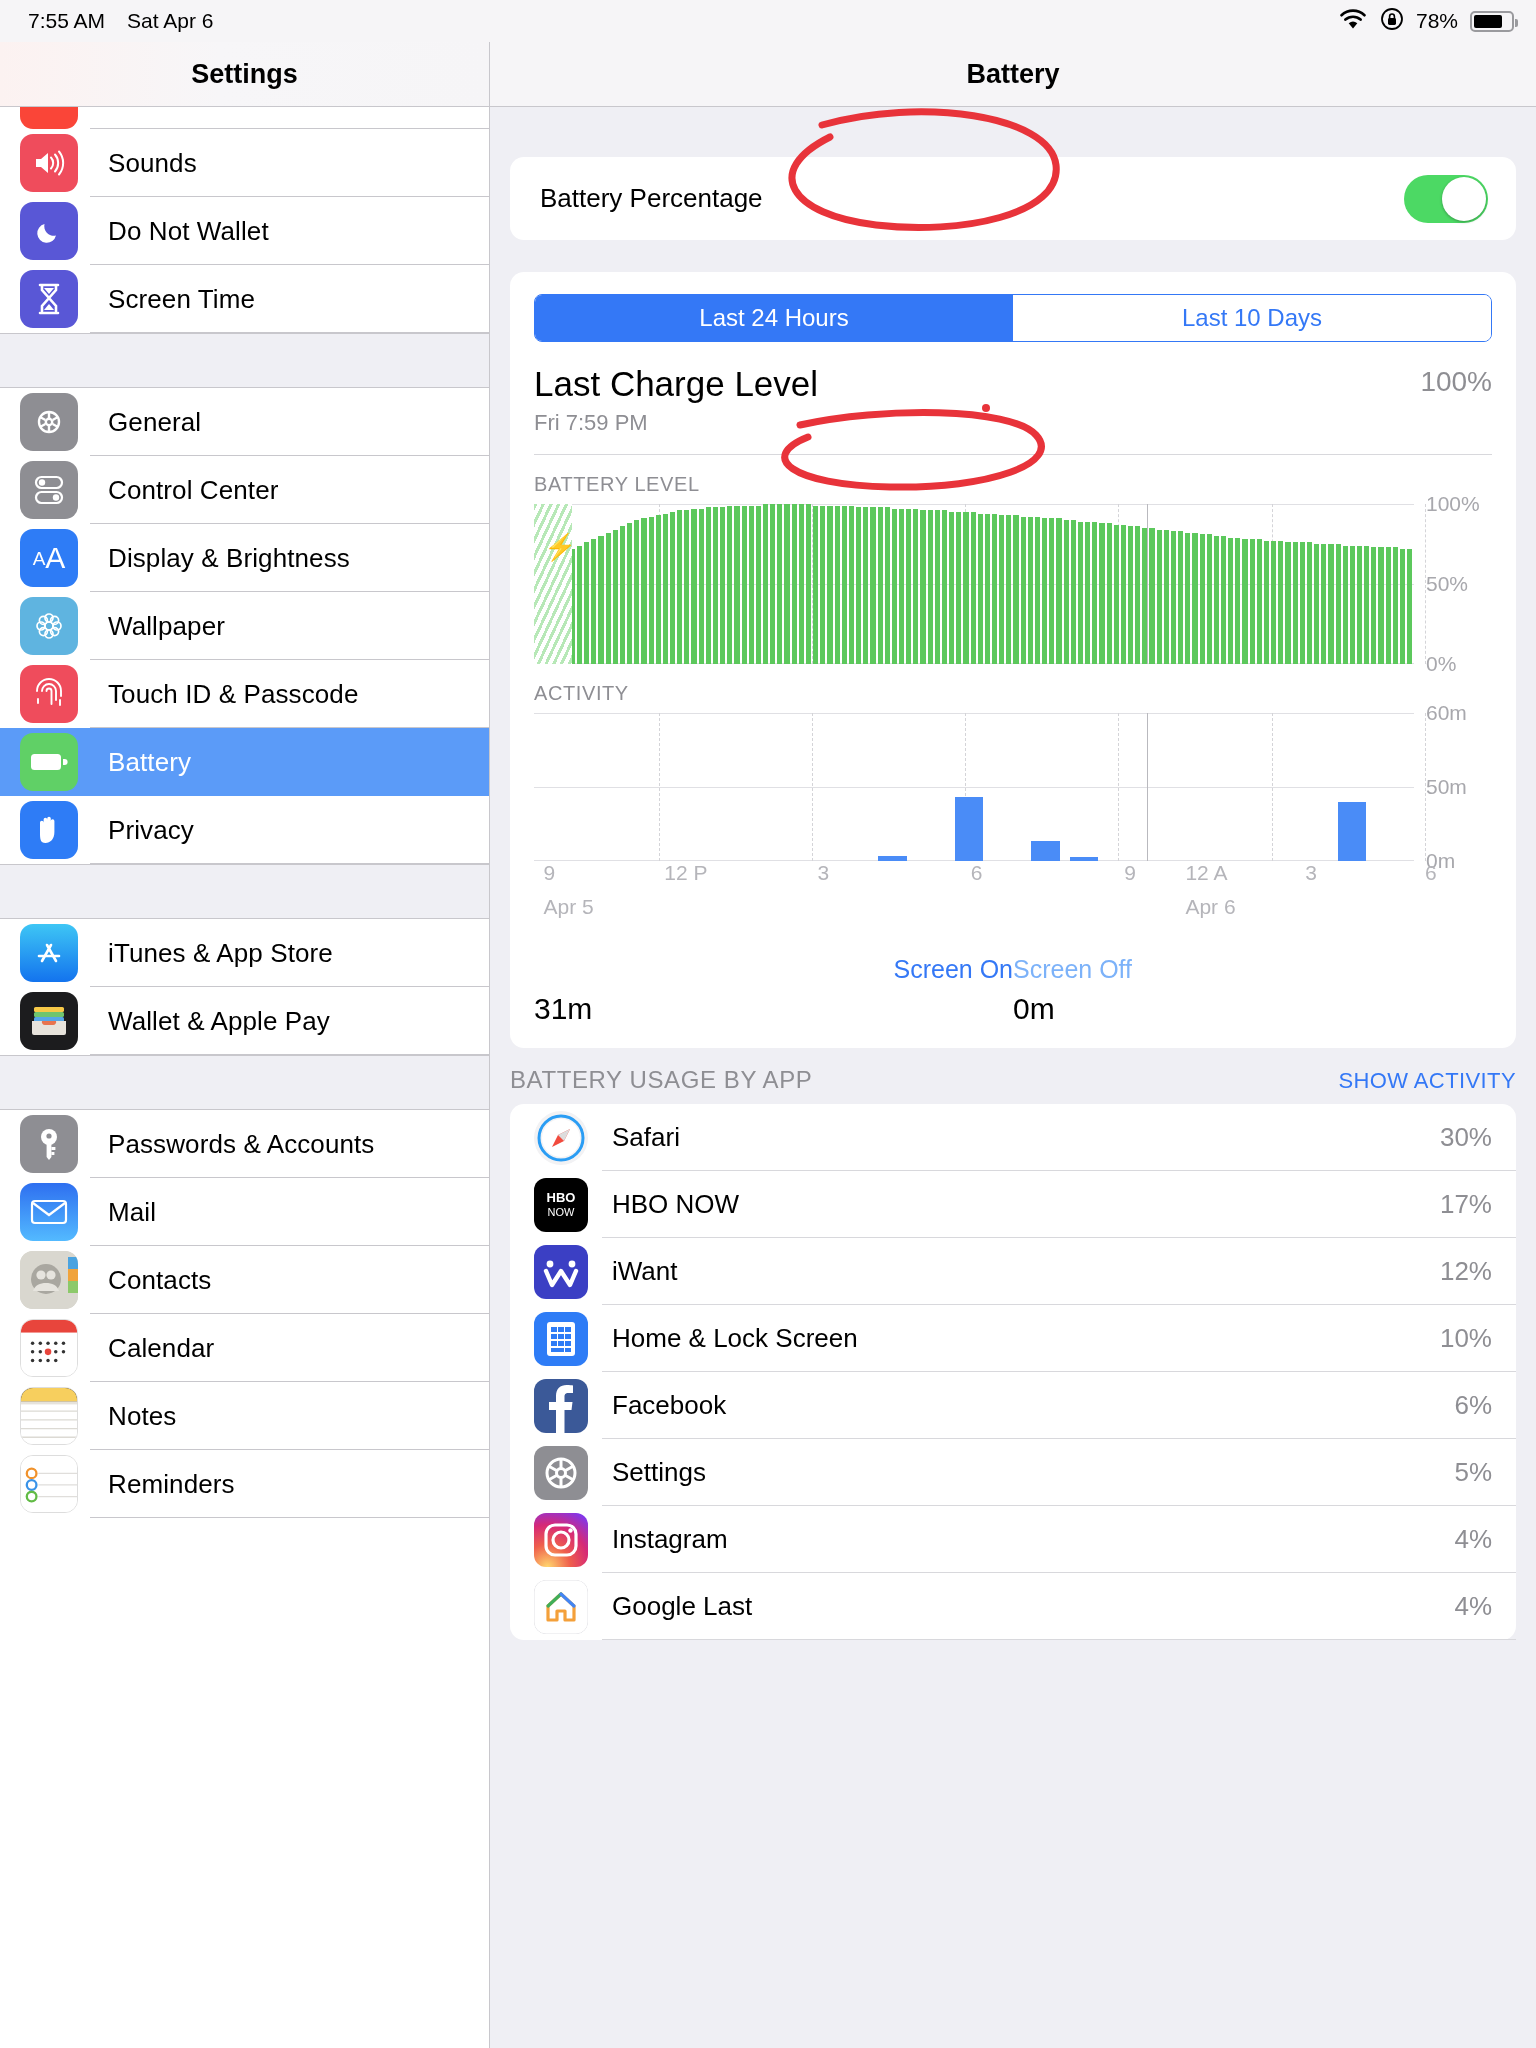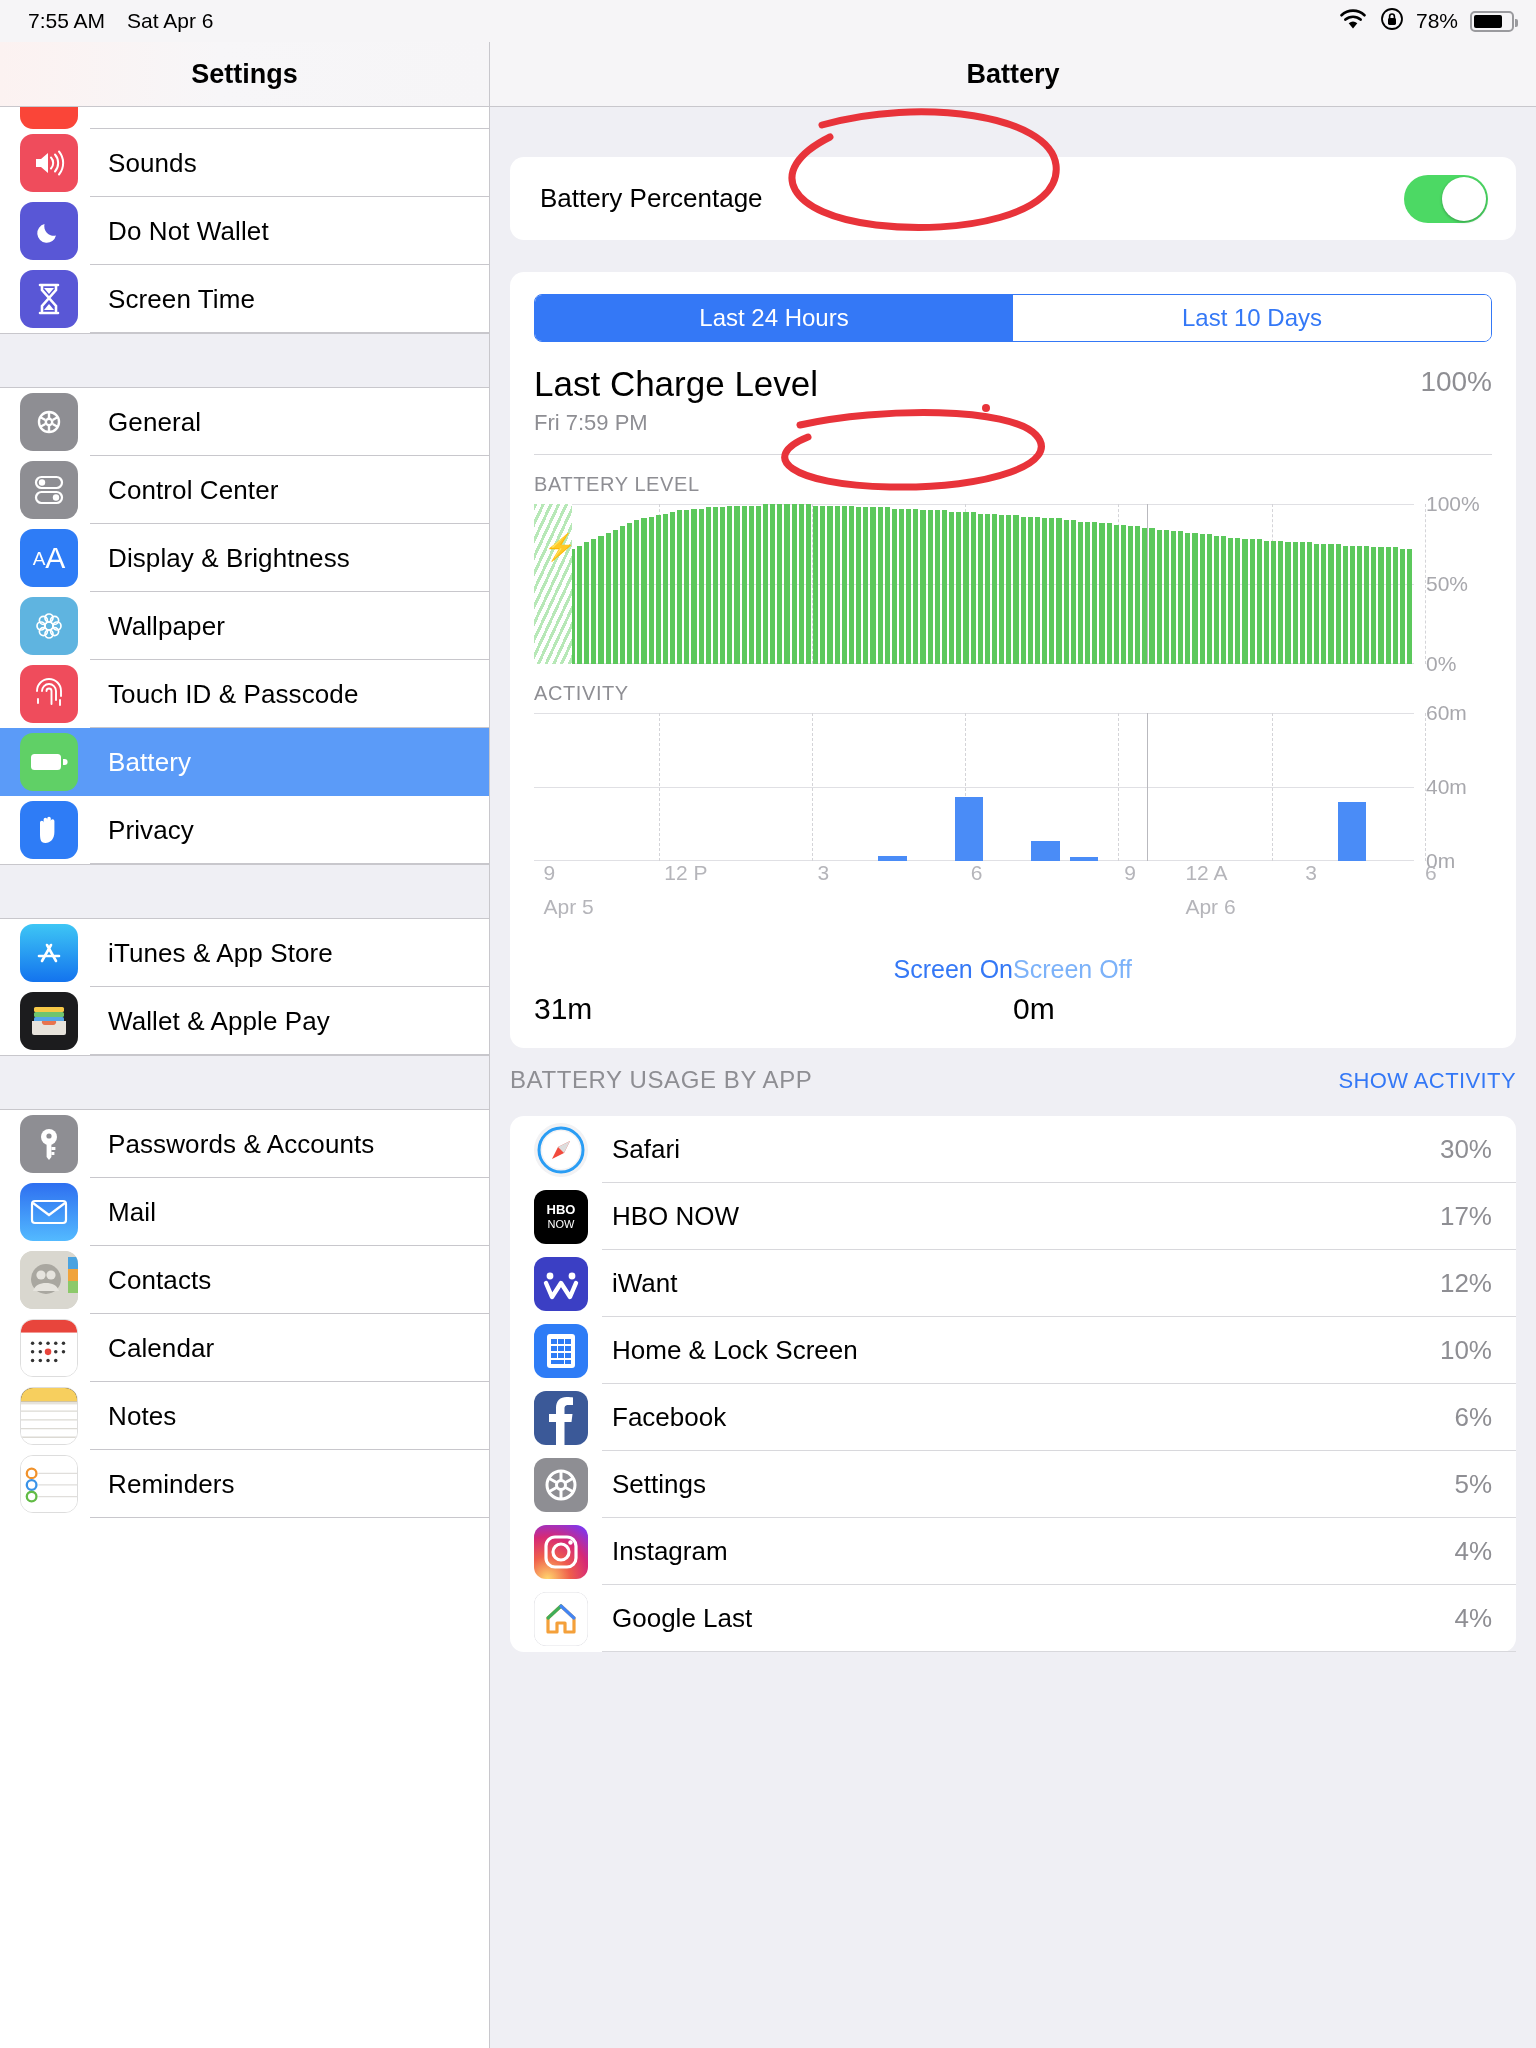--- a/index.html
+++ b/index.html
@@ -125,21 +125,21 @@
   .ss { flex: 1; }
   .ss .k { font-size: 25px; }
   .ss .v { font-size: 30px; color: #000; margin-top: 8px; }
   .ss.on .k { color: #3478f6; text-align: right; }
   .ss.off .k { color: #7cb2f9; }
 
   .usagehdr { display: flex; align-items: flex-end; padding: 18px 0 10px 0; }
   .usagehdr .t { font-size: 24px; color: #8e8e93; letter-spacing: .6px; }
   .usagehdr .a { margin-left: auto; font-size: 22px; color: #3478f6; letter-spacing: .4px; text-align: right; }
 
-  .card.third { margin-top: 12px; }
+  .card.third { margin-top: 0; }
   .approw { height: 67px; display: flex; align-items: center; padding-left: 24px; position: relative; }
   .approw .sep { position: absolute; left: 92px; right: 0; bottom: 0; height: 1px; background: #d8d8dc; }
   .appic { width: 54px; height: 54px; border-radius: 12px; flex: 0 0 54px; overflow: hidden; position: relative; display:flex; align-items:center; justify-content:center; }
   .appname { margin-left: 24px; font-size: 26px; color: #000; }
   .appval { margin-left: auto; padding-right: 24px; font-size: 26px; color: #8e8e93; }
 
   
   .annot { position: absolute; left: 0; top: 0; pointer-events: none; }
 </style>
 </head>
@@ -662,21 +662,21 @@
                 <div class="b" style="height: 0%; margin-right: 10px;"></div>
                 <div class="b" style="height: 0%; margin-right: 10px;"></div>
                 <div class="b" style="height: 0%; margin-right: 10px;"></div>
                 <div class="b" style="height: 0%; margin-right: 10px;"></div>
                 <div class="b" style="height: 0%; margin-right: 10px;"></div>
                 <div class="b" style="height: 40%; margin-right: 10px;"></div>
                 <div class="b" style="height: 0%; margin-right: 10px;"></div>
               </div>
             <div class="ylabels">
               <span style="top:0%;">60m</span>
-                <span style="top:50%;">40m</span>
+                <span style="top:50%;">50m</span>
                 <span style="top:100%;">0m</span>
             </div>
           </div>
           <div class="xticks" id="xticks">
               <span style="left: 1%;">9</span>
               <span style="left: 13.6%;">12 P</span>
               <span style="left: 29.6%;">3</span>
               <span style="left: 45.6%;">6</span>
               <span style="left: 61.6%;">9</span>
               <span style="left: 68%;">12 A</span>

